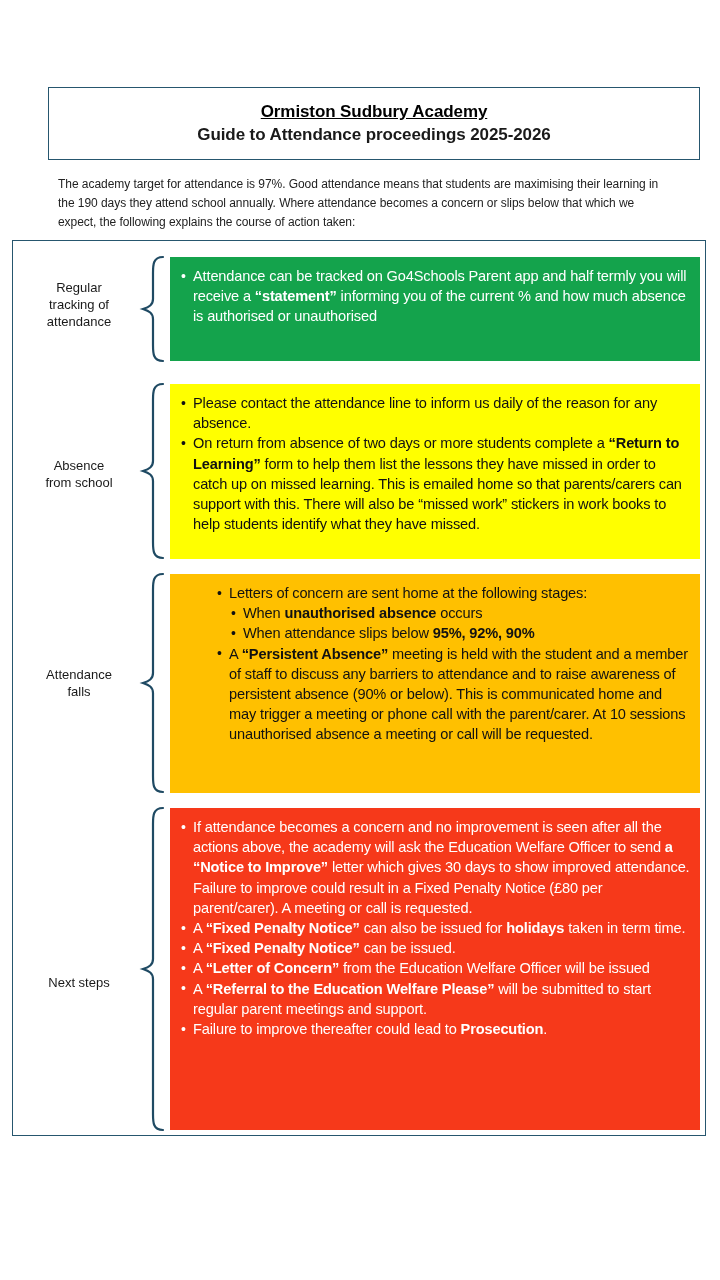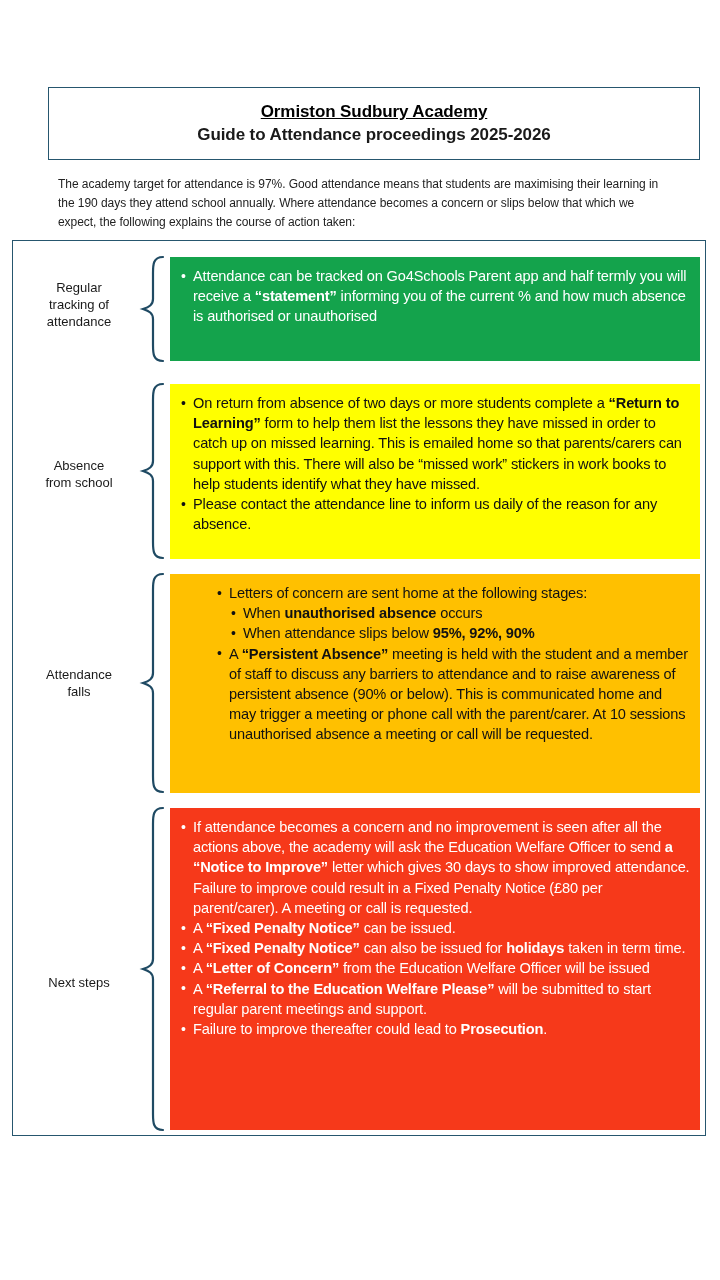--- a/index.html
+++ b/index.html
@@ -185,22 +185,22 @@
       <div>Absence</div>
       <div>from school</div>
     </div>
     <div class="brace">
       <svg width="30" height="178" viewBox="0 0 30 178" fill="none">
         <path d="M28 2 C18 2 18 10 18 18 L18 79 C18 85 14 87 8 89 C14 91 18 93 18 99 L18 160 C18 168 18 176 28 176" stroke="#1f4a63" stroke-width="2.2" fill="none" stroke-linecap="round"></path>
       </svg>
     </div>
     <div class="panel panel-yellow">
       <ul>
+          <li><span>Please contact the attendance line to inform us daily of the reason for any absence.</span></li>
           <li><span>On return from absence of two days or more students complete a </span><b>“Return to Learning”</b><span> form to help them list the lessons they have missed in order to catch up on missed learning. This is emailed home so that parents/carers can support with this. There will also be “missed work” stickers in work books to help students identify what they have missed.</span></li>
-          <li><span>Please contact the attendance line to inform us daily of the reason for any absence.</span></li>
         </ul>
     </div>
   </div>
 
   <div class="row" id="row-falls">
     <div class="row-label">
       <div>Attendance</div>
       <div>falls</div>
     </div>
     <div class="brace">
@@ -223,22 +223,22 @@
       <div>Next steps</div>
     </div>
     <div class="brace">
       <svg width="30" height="326" viewBox="0 0 30 326" fill="none">
         <path d="M28 2 C18 2 18 10 18 18 L18 153 C18 159 14 161 8 163 C14 165 18 167 18 173 L18 308 C18 316 18 324 28 324" stroke="#1f4a63" stroke-width="2.2" fill="none" stroke-linecap="round"></path>
       </svg>
     </div>
     <div class="panel panel-red">
       <ul>
           <li><span>If attendance becomes a concern and no improvement is seen after all the actions above, the academy will ask the Education Welfare Officer to send </span><b>a “Notice to Improve”</b><span> letter which gives 30 days to show improved attendance.  Failure to improve could result in a Fixed Penalty Notice (£80 per parent/carer). A meeting or call is requested.</span></li>
+          <li><span>A </span><b>“Fixed Penalty Notice”</b><span> can also be issued for </span><b>holidays</b><span> taken in term time.</span></li>
           <li><span>A </span><b>“Fixed Penalty Notice”</b><span> can be issued.</span></li>
-          <li><span>A </span><b>“Fixed Penalty Notice”</b><span> can also be issued for </span><b>holidays</b><span> taken in term time.</span></li>
           <li><span>A </span><b>“Letter of Concern”</b><span> from the Education Welfare Officer  will be issued</span></li>
           <li><span>A </span><b>“Referral to the Education Welfare Please”</b><span> will be submitted to start regular parent meetings and support.</span></li>
           <li><span>Failure to improve thereafter could lead to </span><b>Prosecution</b><span>.</span></li>
         </ul>
     </div>
   </div>
 
 </div>
 
 </body></html>

